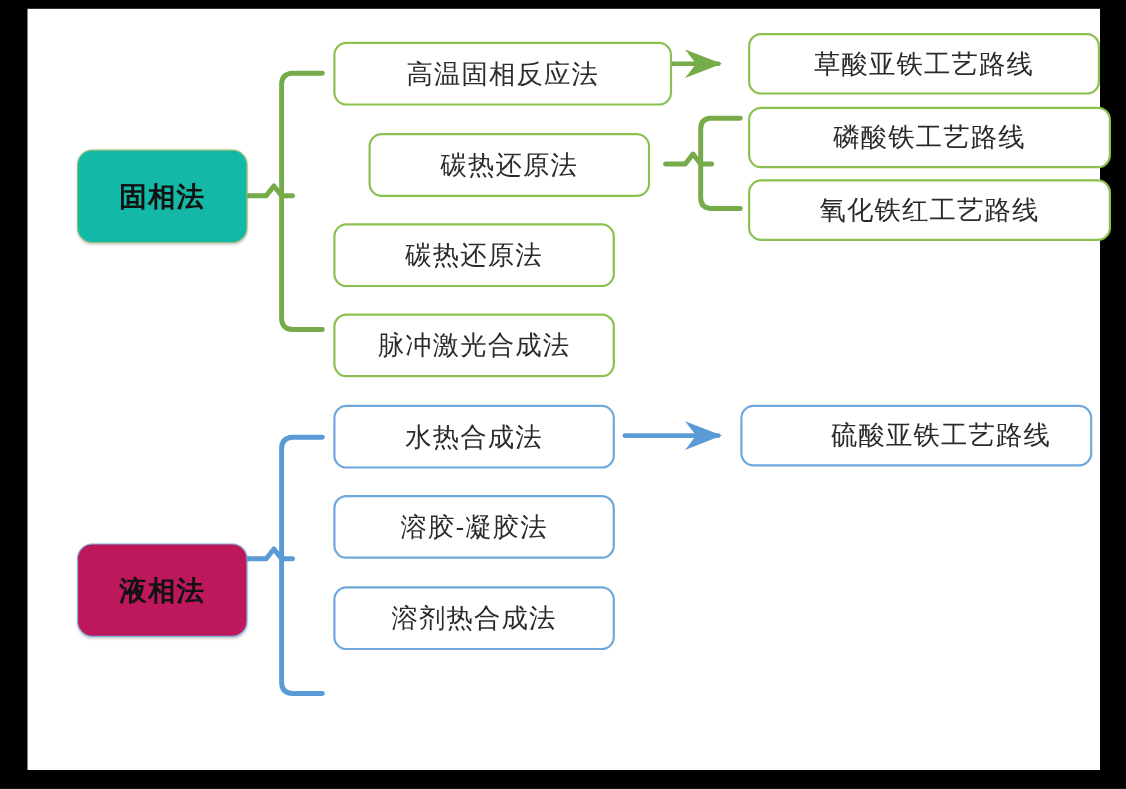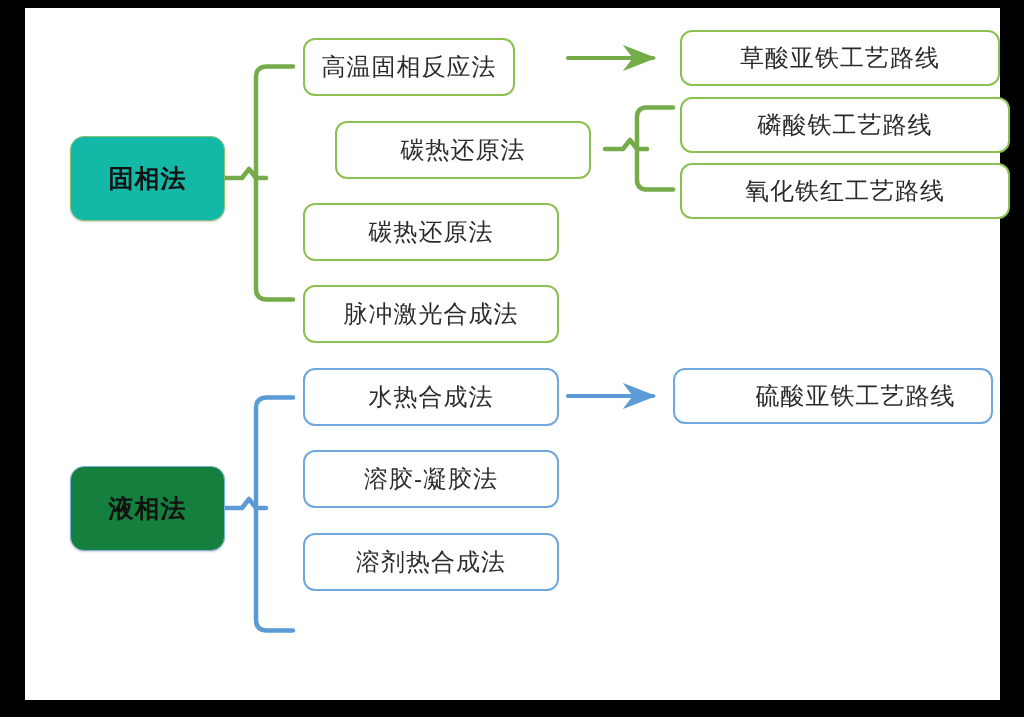--- a/index.html
+++ b/index.html
@@ -43,22 +43,23 @@
     font-weight: bold;
     color: #111111;
     letter-spacing: 1px;
     box-shadow: 0 1px 2px rgba(0,0,0,0.18);
   }
   .root-green {
     background: #14b8a6;
     border: 1px solid #8fbf73;
   }
   .root-blue {
-    background: #15803d;
+    background: #be185d;
     border: 1px solid #7fb0dc;
+    margin-top: 28px;
   }
 
   
   .node {
     position: absolute;
     box-sizing: border-box;
     background: #ffffff;
     border-radius: 12px;
     display: flex;
     align-items: center;
@@ -117,21 +118,21 @@
         <path d="M231,500 L231,612 Q231,622 241,622.5 L268,622.5"></path>
       </g>
 
       <line x1="543" y1="388" x2="628" y2="388" stroke="#5b9bd5" stroke-width="4.2" stroke-linecap="round" marker-end="url(#arrow-blue)"></line>
     </svg>
 
     <div class="root-box root-green" style="left:45px; top:128px; width:155px; height:85px;">
       <span>固相法</span>
     </div>
 
-    <div class="node green" style="left:278px; top:30px; width:212px; height:58px;">
+    <div class="node green" style="left:278px; top:30px; width:308px; height:58px;">
       <span>高温固相反应法</span>
     </div>
 
     <div class="node green" style="left:278px; top:113px; width:256px; height:58px;margin-left:32px;">
       <span>碳热还原法</span>
     </div>
 
     <div class="node green" style="left:278px; top:195px; width:256px; height:58px;">
       <span>碳热还原法</span>
     </div>

